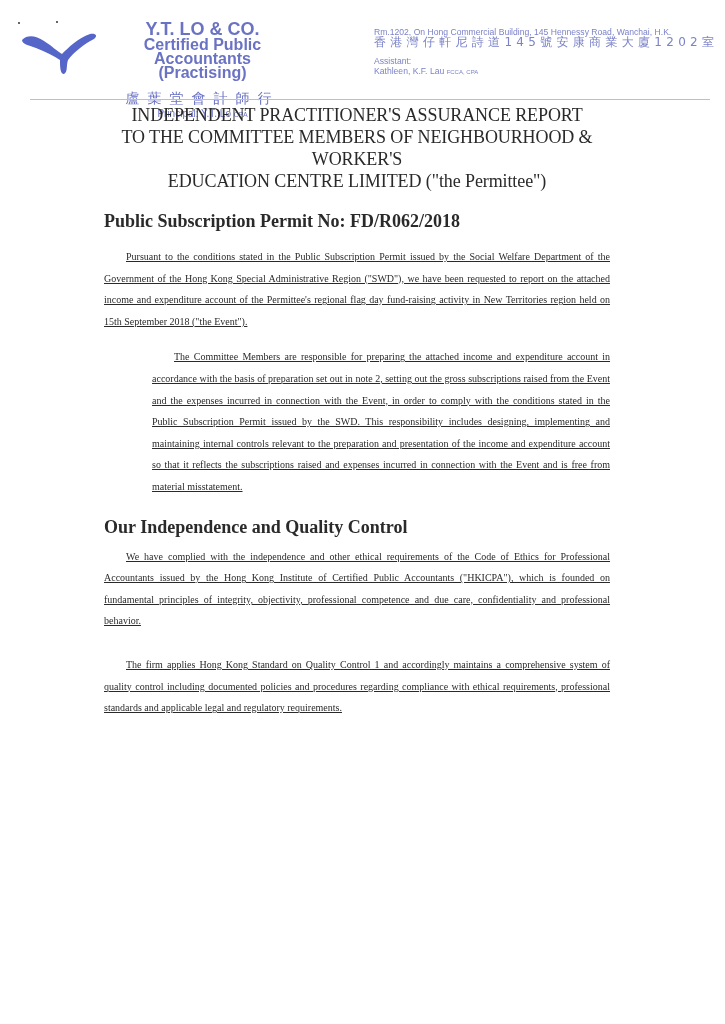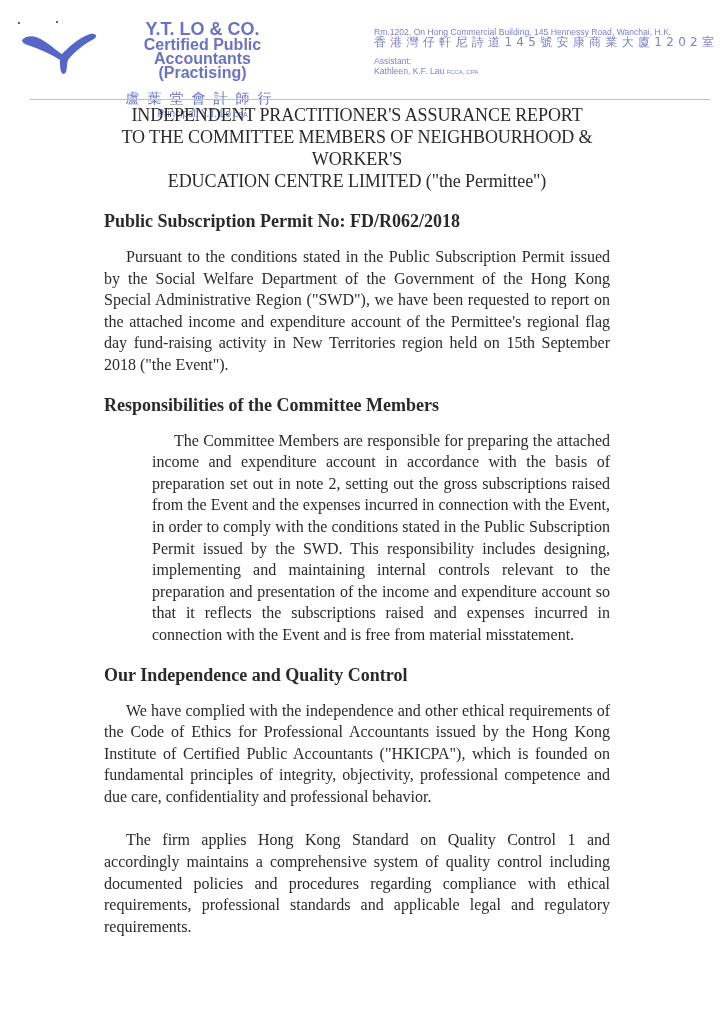--- a/index.html
+++ b/index.html
@@ -22,27 +22,27 @@
              font-size: 8.6px; color: #7b82c8; line-height: 10px; }
   .contact .cn { letter-spacing: 4.3px; font-family: "DejaVu Sans", sans-serif; font-size: 12px; }
   .contact .assistant { margin-top: 9px; }
   .contact .small { font-size: 6px; }
 
   .rule { position: absolute; left: 30px; top: 99px; width: 680px; height: 1px; background: #b8bce0; }
 
   .content { position: absolute; left: 104px; top: 104px; width: 506px; font-family: "Liberation Serif", serif; color: #2a2a2a; }
   .title { text-align: center; font-size: 18px; line-height: 22px; letter-spacing: -0.1px; }
   .heading { font-weight: bold; font-size: 18px; line-height: 22px; }
-  .para { font-size: 16px; line-height: 21.6px; text-align: justify; text-indent: 22px; }
+  .para { font-size: 10px; line-height: 21.6px; text-align: justify; text-indent: 22px; text-decoration: underline; }
   .h1 { margin-top: 18px; }
   .p1 { margin-top: 14px; }
   .h2 { margin-top: 18px; }
   .p2 { margin-top: 14px; margin-left: 48px; }
   .h3 { margin-top: 18px; }
-  .p3 { margin-top: 14px; }
+  .p3 { margin-top: 8px; }
   .p4 { margin-top: 22px; }
 </style>
 </head>
 <body>
 
 <div class="page">
 
   <div class="letterhead">
     <span class="dot" style="left:18px;top:22px;"></span>
     <span class="dot" style="left:56px;top:21px;"></span>
@@ -78,20 +78,19 @@
   <div class="content">
     <div class="title">
       <div>INDEPENDENT PRACTITIONER'S ASSURANCE REPORT</div>
       <div>TO THE COMMITTEE MEMBERS OF NEIGHBOURHOOD &amp; WORKER'S</div>
       <div>EDUCATION CENTRE LIMITED ("the Permittee")</div>
     </div>
 
     <div class="heading h1">Public Subscription Permit No: FD/R062/2018</div>
     <div class="para p1">Pursuant to the conditions stated in the Public Subscription Permit issued by the Social Welfare Department of the Government of the Hong Kong Special Administrative Region ("SWD"), we have been requested to report on the attached income and expenditure account of the Permittee's regional flag day fund-raising activity in New Territories region held on 15th September 2018 ("the Event").</div>
 
-    <div class="heading h2">Responsibilities of the Committee Members</div>
     <div class="para p2">The Committee Members are responsible for preparing the attached income and expenditure account in accordance with the basis of preparation set out in note 2, setting out the gross subscriptions raised from the Event and the expenses incurred in connection with the Event, in order to comply with the conditions stated in the Public Subscription Permit issued by the SWD. This responsibility includes designing, implementing and maintaining internal controls relevant to the preparation and presentation of the income and expenditure account so that it reflects the subscriptions raised and expenses incurred in connection with the Event and is free from material misstatement.</div>
 
     <div class="heading h3">Our Independence and Quality Control</div>
     <div class="para p3">We have complied with the independence and other ethical requirements of the Code of Ethics for Professional Accountants issued by the Hong Kong Institute of Certified Public Accountants ("HKICPA"), which is founded on fundamental principles of integrity, objectivity, professional competence and due care, confidentiality and professional behavior.</div>
     <div class="para p4">The firm applies Hong Kong Standard on Quality Control 1 and accordingly maintains a comprehensive system of quality control including documented policies and procedures regarding compliance with ethical requirements, professional standards and applicable legal and regulatory requirements.</div>
   </div>
 </div>
 
 </body></html>

